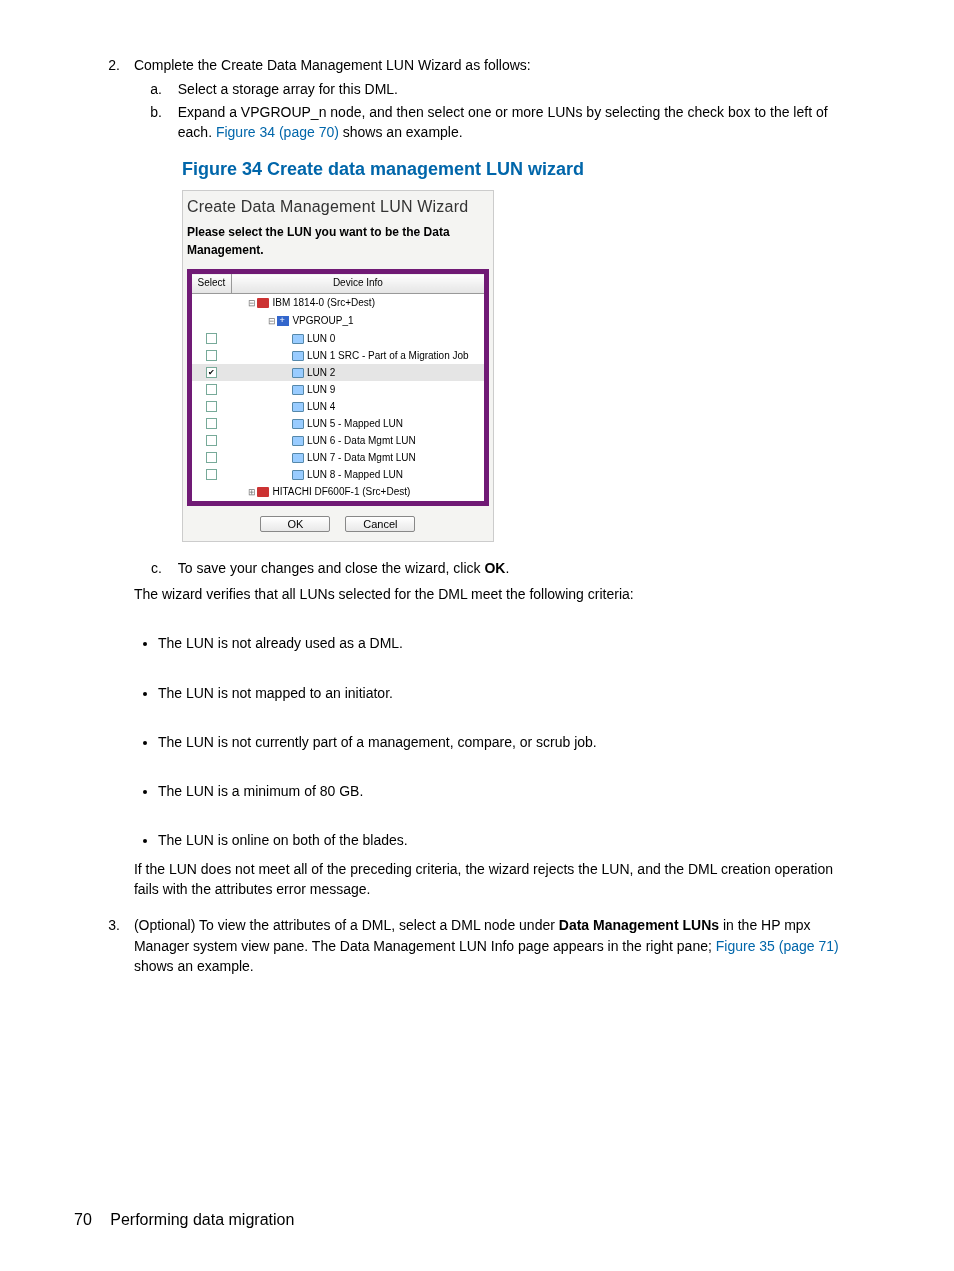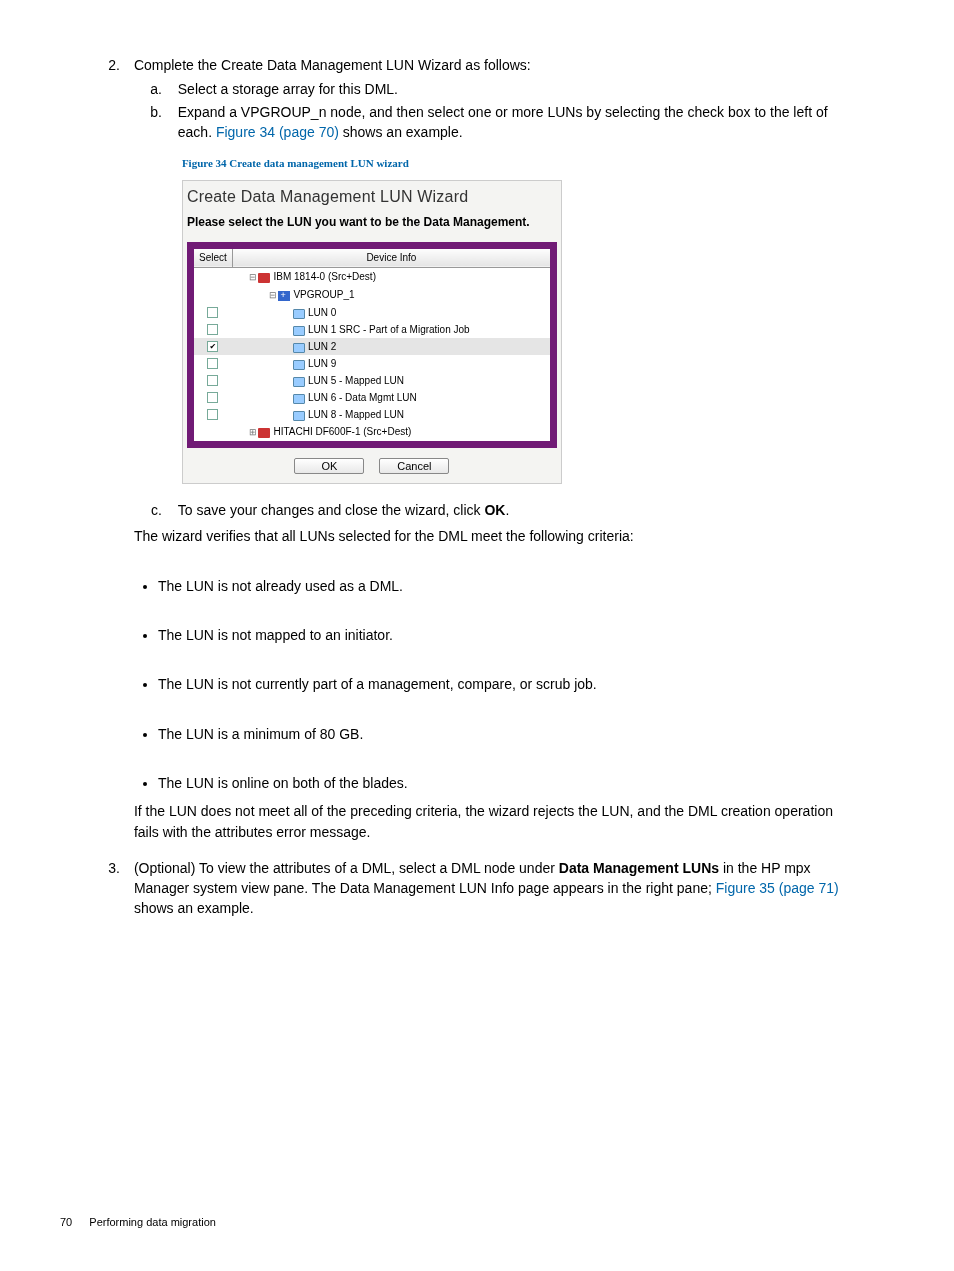--- a/index.html
+++ b/index.html
@@ -16,33 +16,33 @@
   }
   ol.main-list { list-style: none; }
   ol.main-list > li { margin-bottom: 10px; }
   .num { display:inline-block; width: 40px; text-align:right; padding-right:10px; vertical-align: top;}
   .item-body { display:inline-block; width: calc(100% - 50px); vertical-align: top;}
   ol.sub-list { list-style:none; margin-top:4px;}
   ol.sub-list > li { margin-bottom:2px;}
   .subnum {display:inline-block; width:40px; text-align:right; padding-right:12px; vertical-align:top;}
   .sub-body {display:inline-block; width: calc(100% - 50px); vertical-align:top;}
   .link { color: #0066aa; margin-top: 12px; }
-  .figure-caption { color:#0066aa; font-weight:bold; margin:14px 0 8px 48px; font-size:11px;font-family:Liberation Serif, serif;}
+  .figure-caption { color:#0066aa; font-weight:bold; margin:14px 0 8px 48px; font-size:18px;}
   .wizard {
     margin-left:48px;
-    width:380px;
+    width:312px;
     background:#f4f4f2;
     border:1px solid #ccc;
     padding:4px 4px 8px 4px;
     font-family: Tahoma, Arial, sans-serif;
     font-size:11px;
   }
   .wizard-title { font-size:16px; color:#333; font-weight:normal; margin-bottom:6px; letter-spacing:0.2px;}
   .wizard-instr { font-size:12px; font-weight:bold; margin:2px 0 10px 0;}
-  .wizard-table {width:100%; background:#fff; border:7px solid #701a75; border-collapse:collapse;}
+  .wizard-table {width:100%; background:#fff; border:5px solid #701a75; border-collapse:collapse;}
   .wizard-table th {
     background: linear-gradient(#fefefe,#e4e4e4);
     border:1px solid #999; font-size:10px; font-weight:normal; padding:2px 4px; text-align:center;
   }
   .wizard-table td { border-left:1px solid transparent; border-right:1px solid transparent; font-size:10px; padding:1px 2px;}
   .wizard-table tr.sel td { background:#e5e5e5;}
   .cb { width:11px; height:11px; border:1px solid #7a9; background:#fff; display:inline-block; vertical-align:middle;}
   .cb.checked::after { content:"✔"; font-size:8px; line-height:9px; display:block; text-align:center; color:#000;}
   .tree-row { white-space:nowrap; line-height:15px;}
   .indent1 { padding-left:14px;}
@@ -57,21 +57,21 @@
   .wizard-buttons { text-align:center; margin-top:10px;}
   .wizard-buttons button {
     font-size:11px; padding:1px 0; width:70px; margin:0 6px;
     background:linear-gradient(#fff,#e8e8e8); border:1px solid #888; border-radius:2px;
   }
   .select-col { width:42px; text-align:center;}
   ul.bullets { list-style: disc; margin: 8px 0 8px 24px;}
   ul.bullets li { margin-bottom:6px;margin-top:29px;}
   .para { margin:6px 0;}
   .bold {font-weight:bold;}
-  .footer { position:absolute; bottom:40px; left:60px; font-size:11px;}
+  .footer { position:absolute; bottom:40px; left:74px; font-size:16px;}
   .footer .pagenum { margin-right:14px;}
 </style>
 </head>
 <body>
 
 <ol class="main-list">
   <li>
     <span class="num">2.</span>
     <div class="item-body">
       <span>Complete the Create Data Management LUN Wizard as follows:</span>
@@ -133,27 +133,39 @@
               </tr>
               <tr>
                 <td class="select-col"><span class="cb"></span></td>
                 <td>
                   <div class="tree-row indent3"><span class="icon icon-lun"></span><span>LUN 9</span></div>
                 </td>
               </tr>
               <tr>
                 <td class="select-col"><span class="cb"></span></td>
                 <td>
+                  <div class="tree-row indent3"><span class="icon icon-lun"></span><span>LUN 4</span></div>
+                </td>
+              </tr>
+              <tr>
+                <td class="select-col"><span class="cb"></span></td>
+                <td>
                   <div class="tree-row indent3"><span class="icon icon-lun"></span><span>LUN 5 - Mapped LUN</span></div>
                 </td>
               </tr>
               <tr>
                 <td class="select-col"><span class="cb"></span></td>
                 <td>
                   <div class="tree-row indent3"><span class="icon icon-lun"></span><span>LUN 6 - Data Mgmt LUN</span></div>
+                </td>
+              </tr>
+              <tr>
+                <td class="select-col"><span class="cb"></span></td>
+                <td>
+                  <div class="tree-row indent3"><span class="icon icon-lun"></span><span>LUN 7 - Data Mgmt LUN</span></div>
                 </td>
               </tr>
               <tr>
                 <td class="select-col"><span class="cb"></span></td>
                 <td>
                   <div class="tree-row indent3"><span class="icon icon-lun"></span><span>LUN 8 - Mapped LUN</span></div>
                 </td>
               </tr>
               <tr>
                 <td class="select-col"></td>

